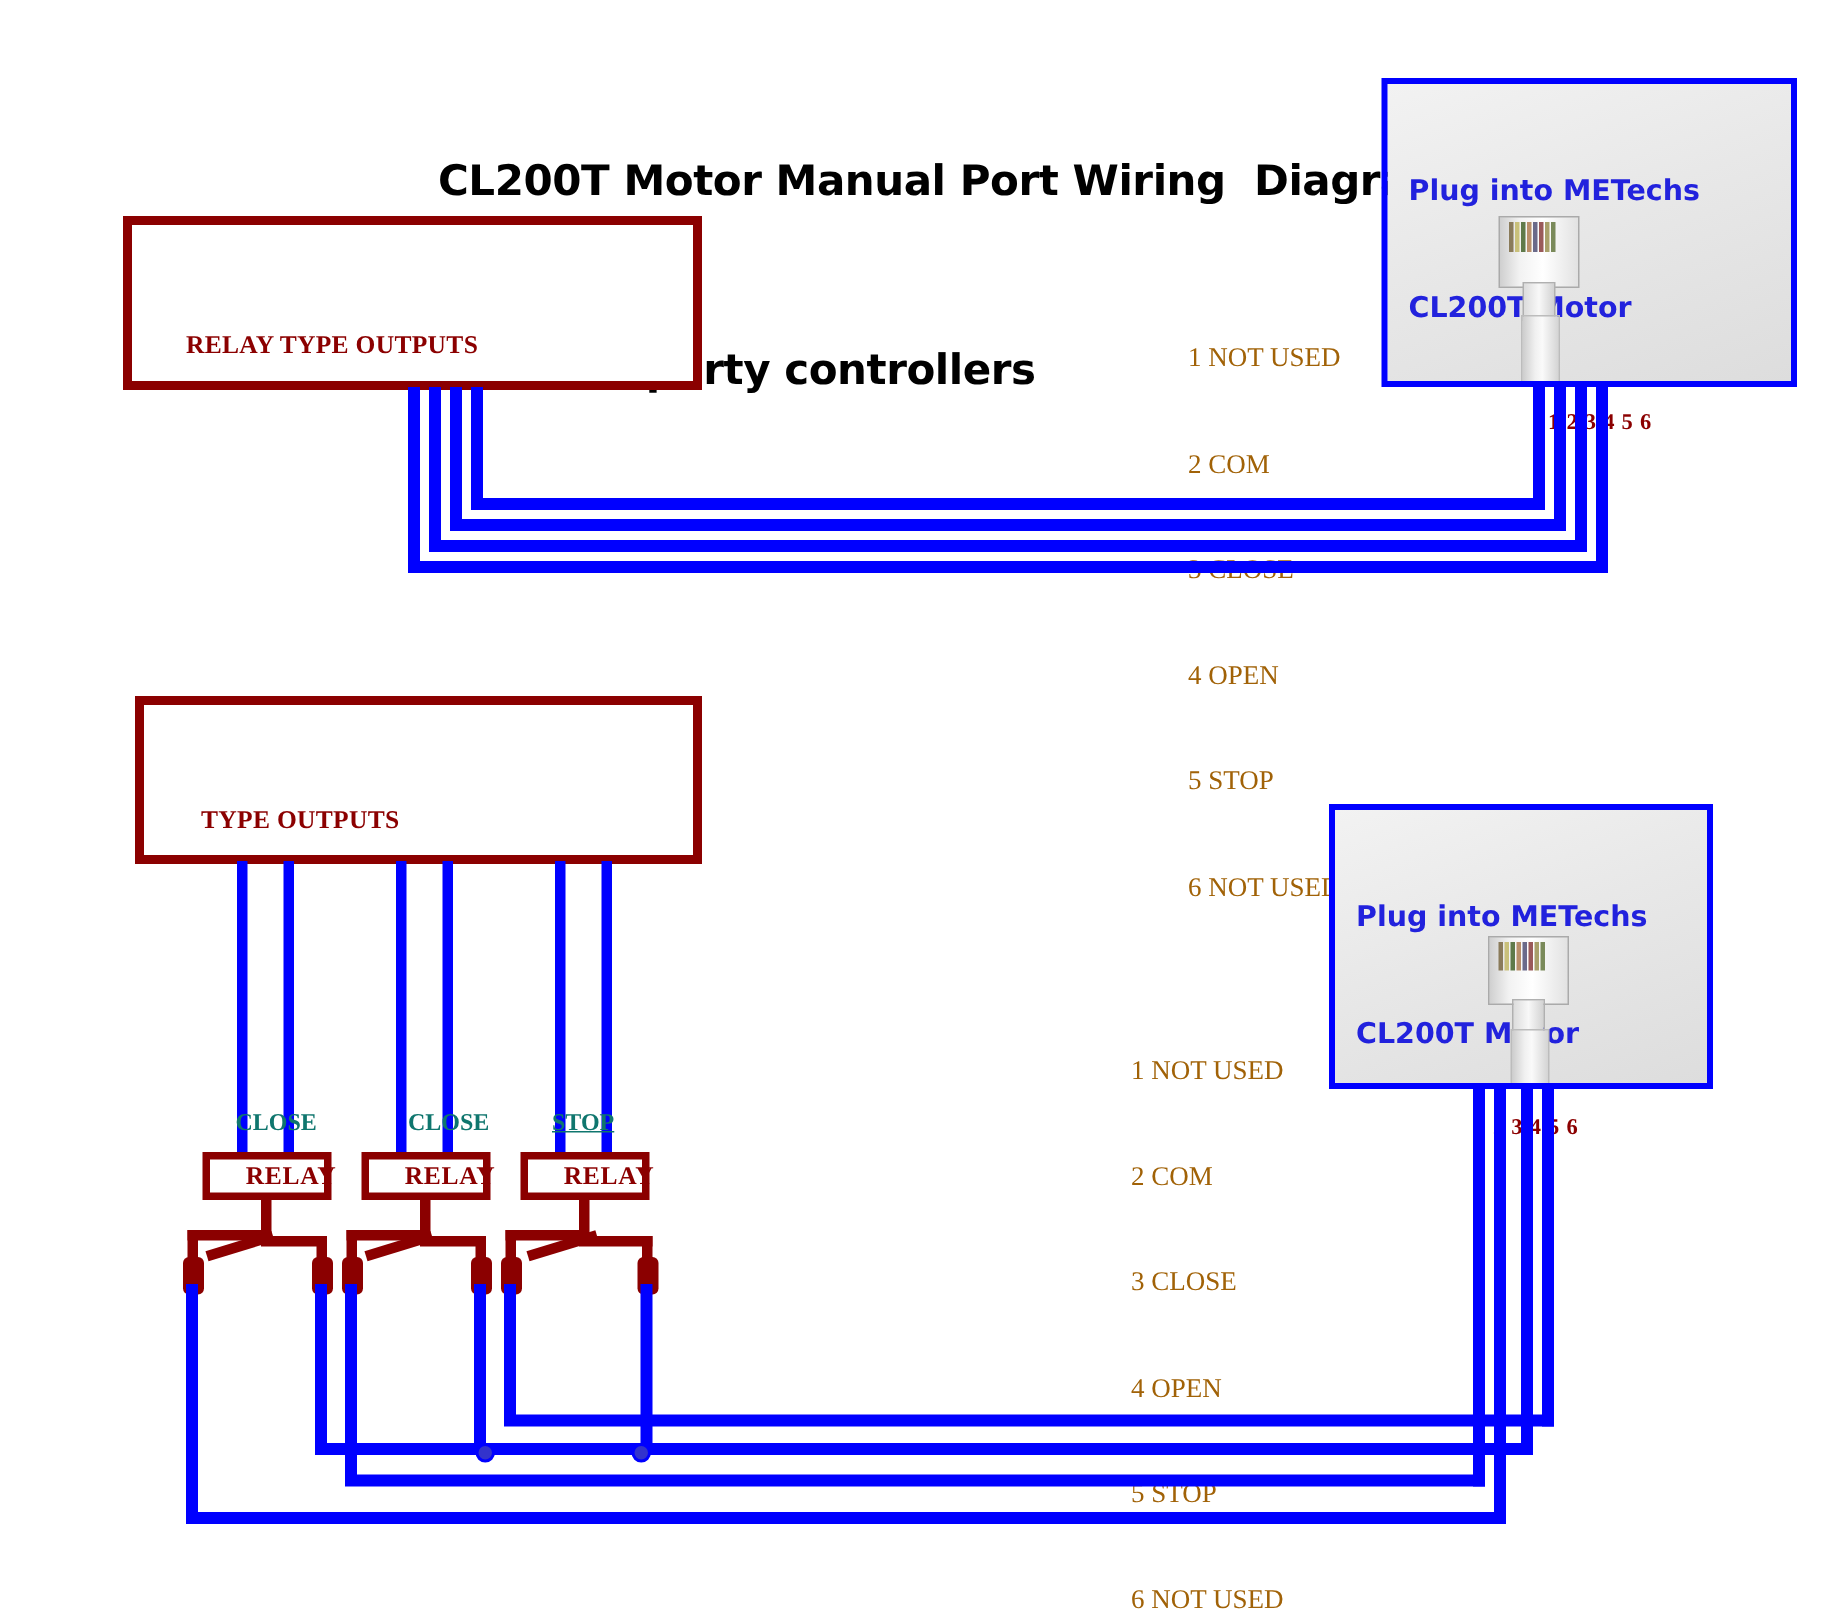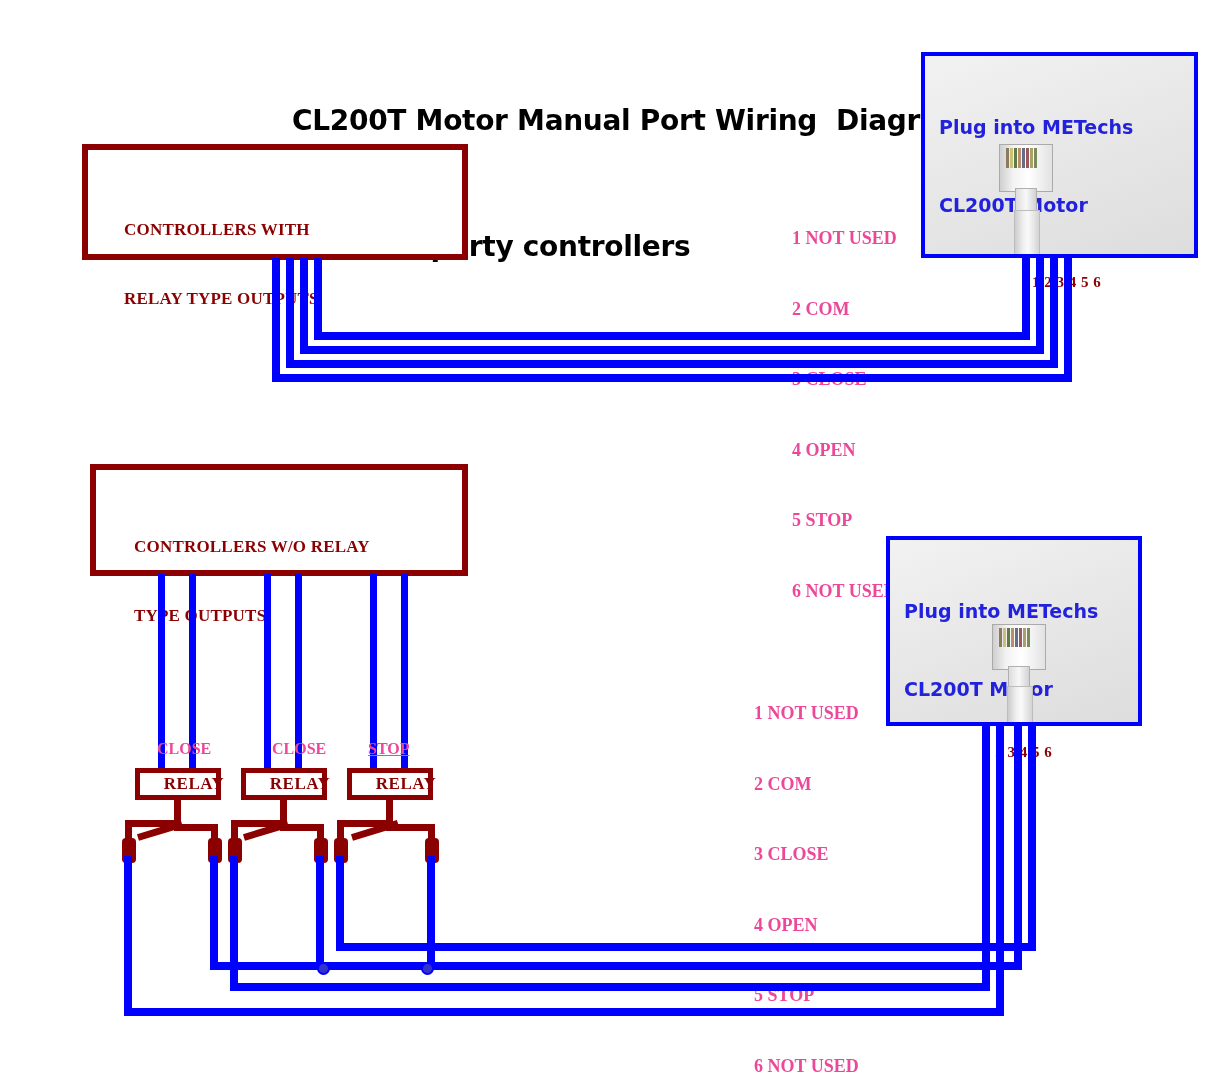--- a/index.html
+++ b/index.html
@@ -94,22 +94,22 @@
     border: 1px solid #bcbcbc;
     box-sizing: border-box;
   }
 
   
   .pin-legend {
     position: absolute;
     font-family: "Liberation Serif", serif;
     font-size: 18px;
     line-height: 23.5px;
-    font-weight: bold;
-    color: #ec4899;
+    font-weight: normal;
+    color: #a16207;
     white-space: pre;
   }
   .pin-legend span { display: block; }
 
   
   .pin-nums {
     position: absolute;
     font-family: "Liberation Serif", serif;
     font-weight: bold;
     font-size: 15px;
@@ -147,21 +147,21 @@
     font-size: 17px;
     color: #8B0000;
     letter-spacing: 0.5px;
     padding-left: 32px;
   }
   .relay-label {
     position: absolute;
     font-family: "Liberation Serif", serif;
     font-weight: bold;
     font-size: 16px;
-    color: #ec4899;
+    color: #0f766e;
     white-space: pre;
   }
   .rwire { position: absolute; background: #8B0000; }
   .term {
     position: absolute;
     background: #8B0000;
     border-radius: 4px;
   }
   .contact-arm {
     position: absolute;
@@ -175,21 +175,20 @@
 
 <div id="canvas">
 
   <div class="title">
     <div>CL200T Motor Manual Port Wiring  Diagram</div>
     <div>for third party controllers</div>
   </div>
 
   <div class="ctrl-box" style="left:82px; top:144px; width:386px; height:116px;"></div>
   <div class="ctrl-text" style="left:124px; top:172px; width:330px;">
-    <div>CONTROLLERS WITH</div>
     <div>RELAY TYPE OUTPUTS</div>
   </div>
 
   <div class="plug-panel" style="left:921px; top:52px; width:277px; height:206px;">
     <div class="plug-caption">
       <div>Plug into METechs</div>
       <div>CL200T Motor</div>
       
     </div>
 
@@ -231,21 +230,20 @@
   <div class="w" style="left:300px; top:346px; width:744px; height:8px;"></div>
   <div class="w" style="left:314px; top:332px; width:716px; height:8px;"></div>
 
   <div class="w" style="left:1064px; top:256px; width:8px; height:126px;"></div>
   <div class="w" style="left:1050px; top:256px; width:8px; height:112px;"></div>
   <div class="w" style="left:1036px; top:256px; width:8px; height:98px;"></div>
   <div class="w" style="left:1022px; top:256px; width:8px; height:84px;"></div>
 
   <div class="ctrl-box" style="left:90px; top:464px; width:378px; height:112px;"></div>
   <div class="ctrl-text" style="left:134px; top:489px; width:330px;">
-    <div>CONTROLLERS W/O RELAY</div>
     <div>TYPE OUTPUTS</div>
   </div>
 
   <div class="plug-panel" style="left:886px; top:536px; width:256px; height:190px;">
     <div class="plug-caption">
       <div>Plug into METechs</div>
       <div>CL200T Motor</div>
       
     </div>
     <div class="rj" style="left:96px; top:84px; width:66px; height:106px;">

